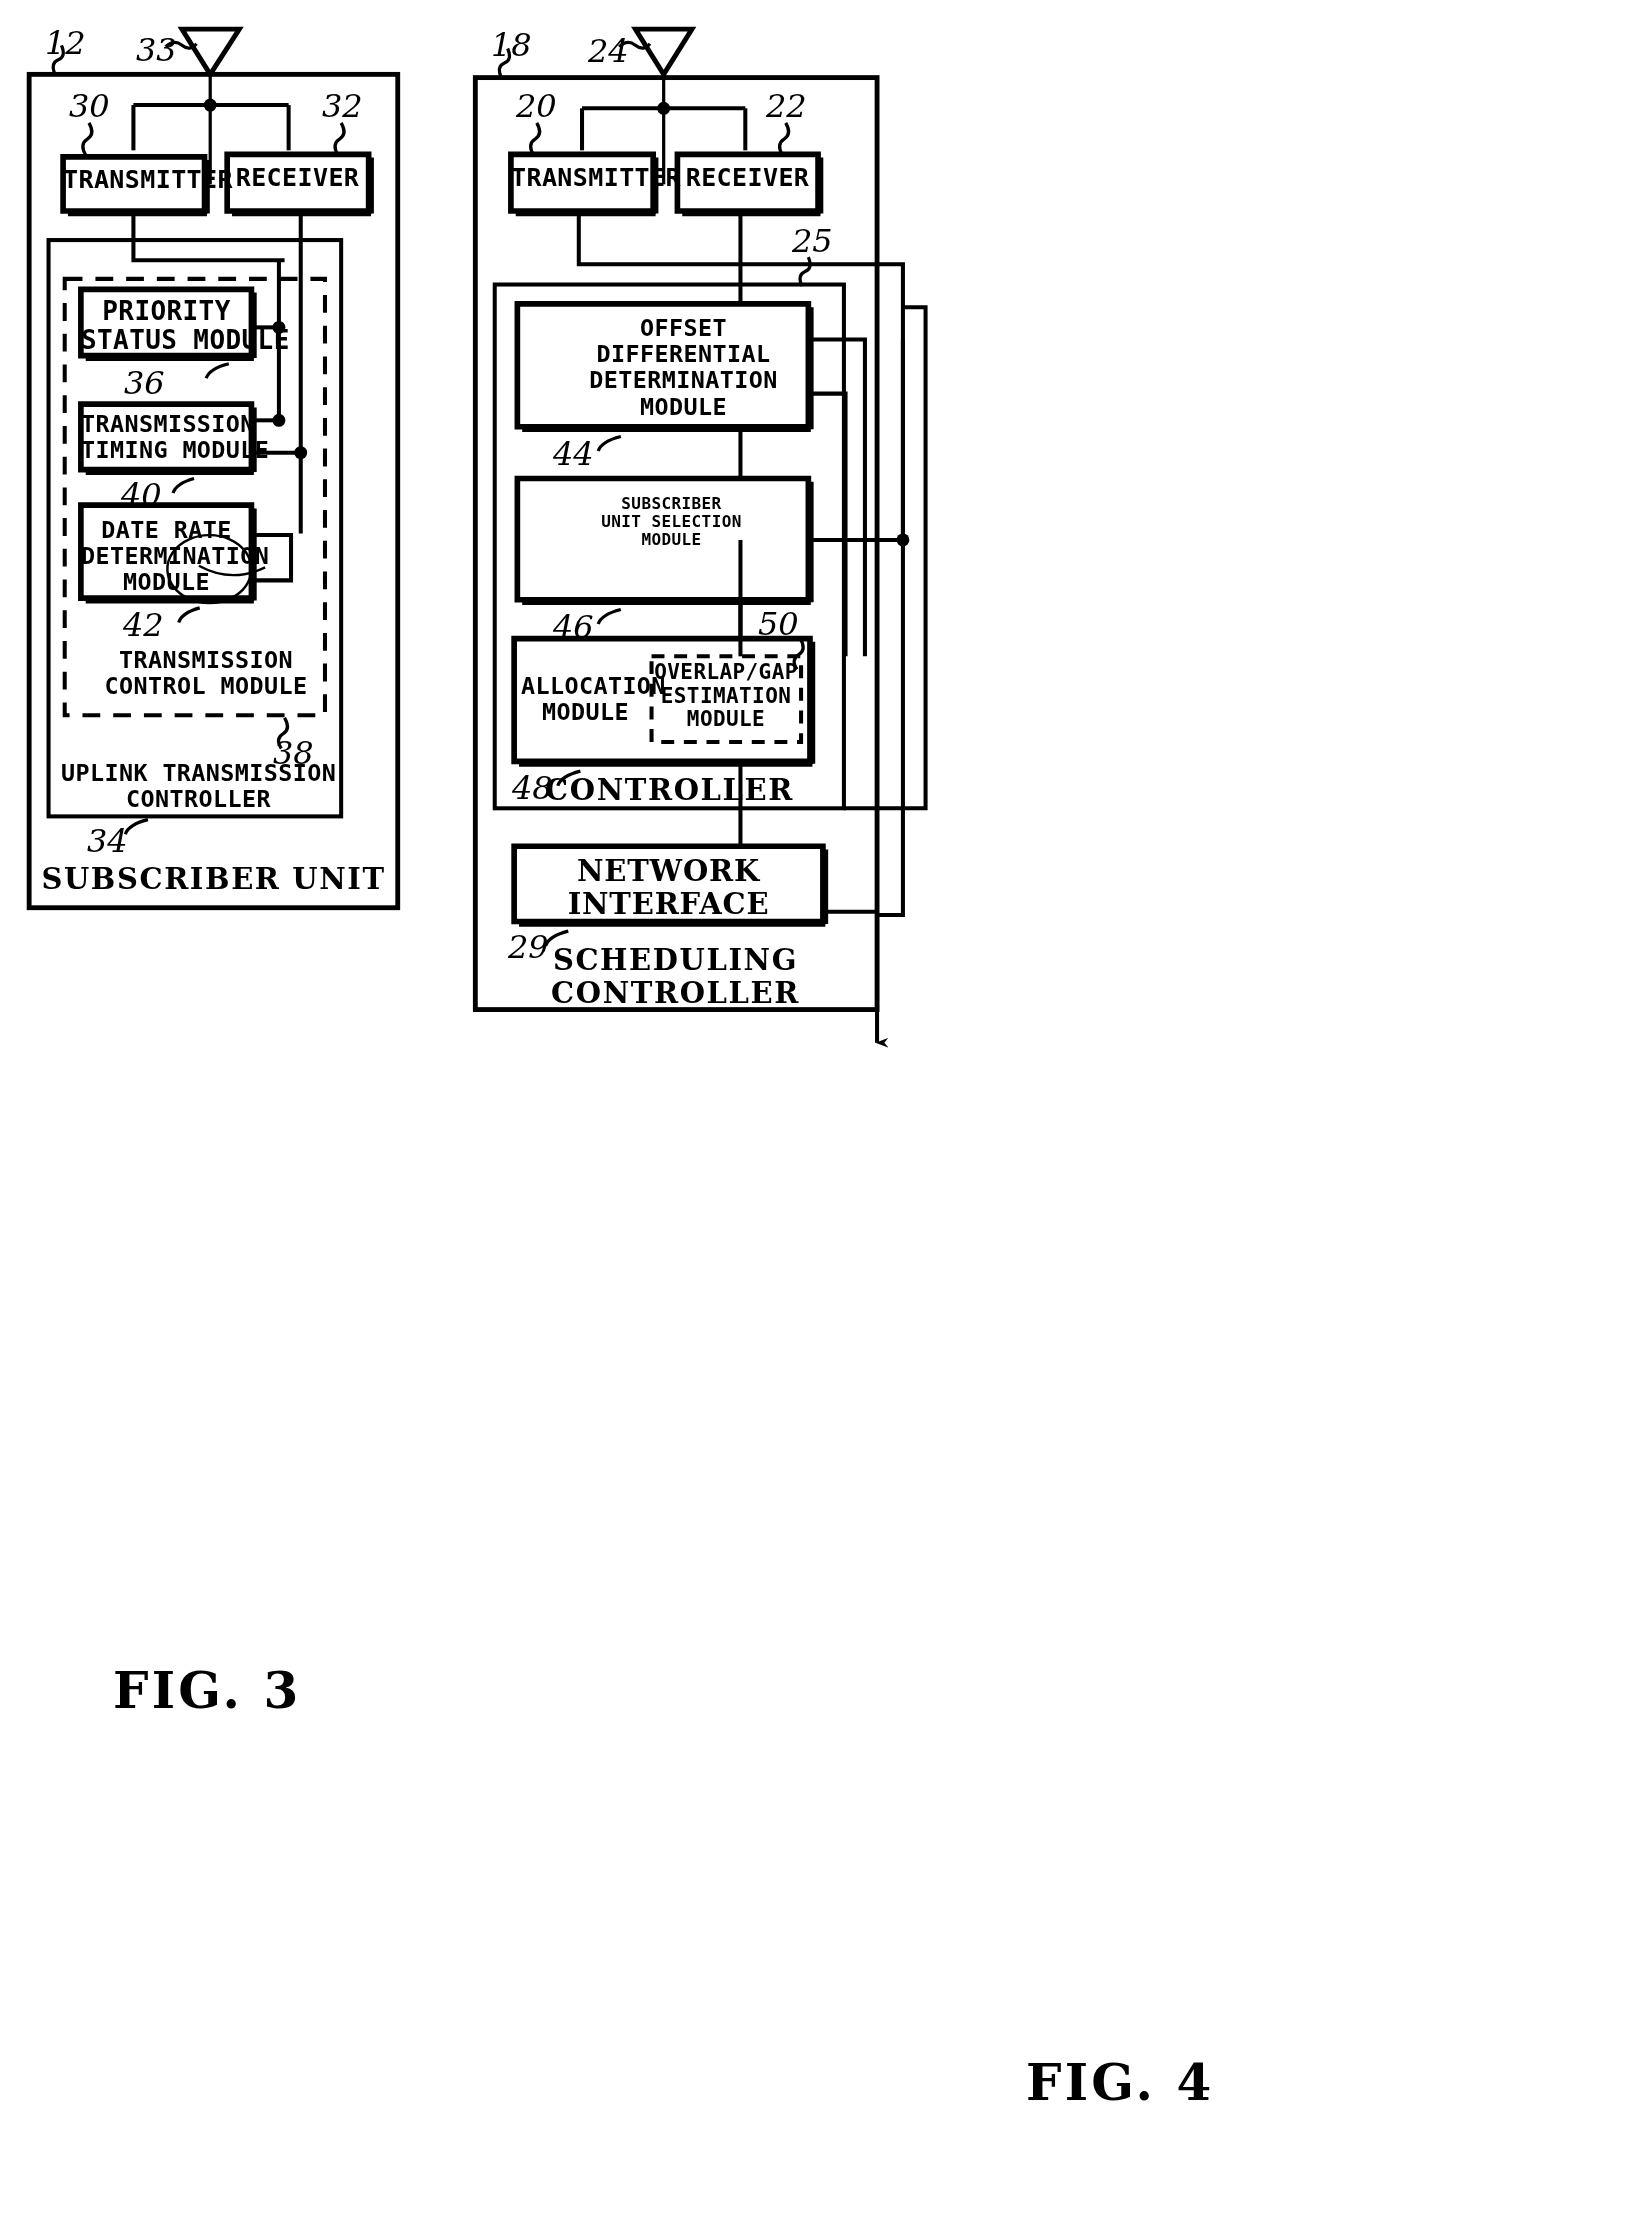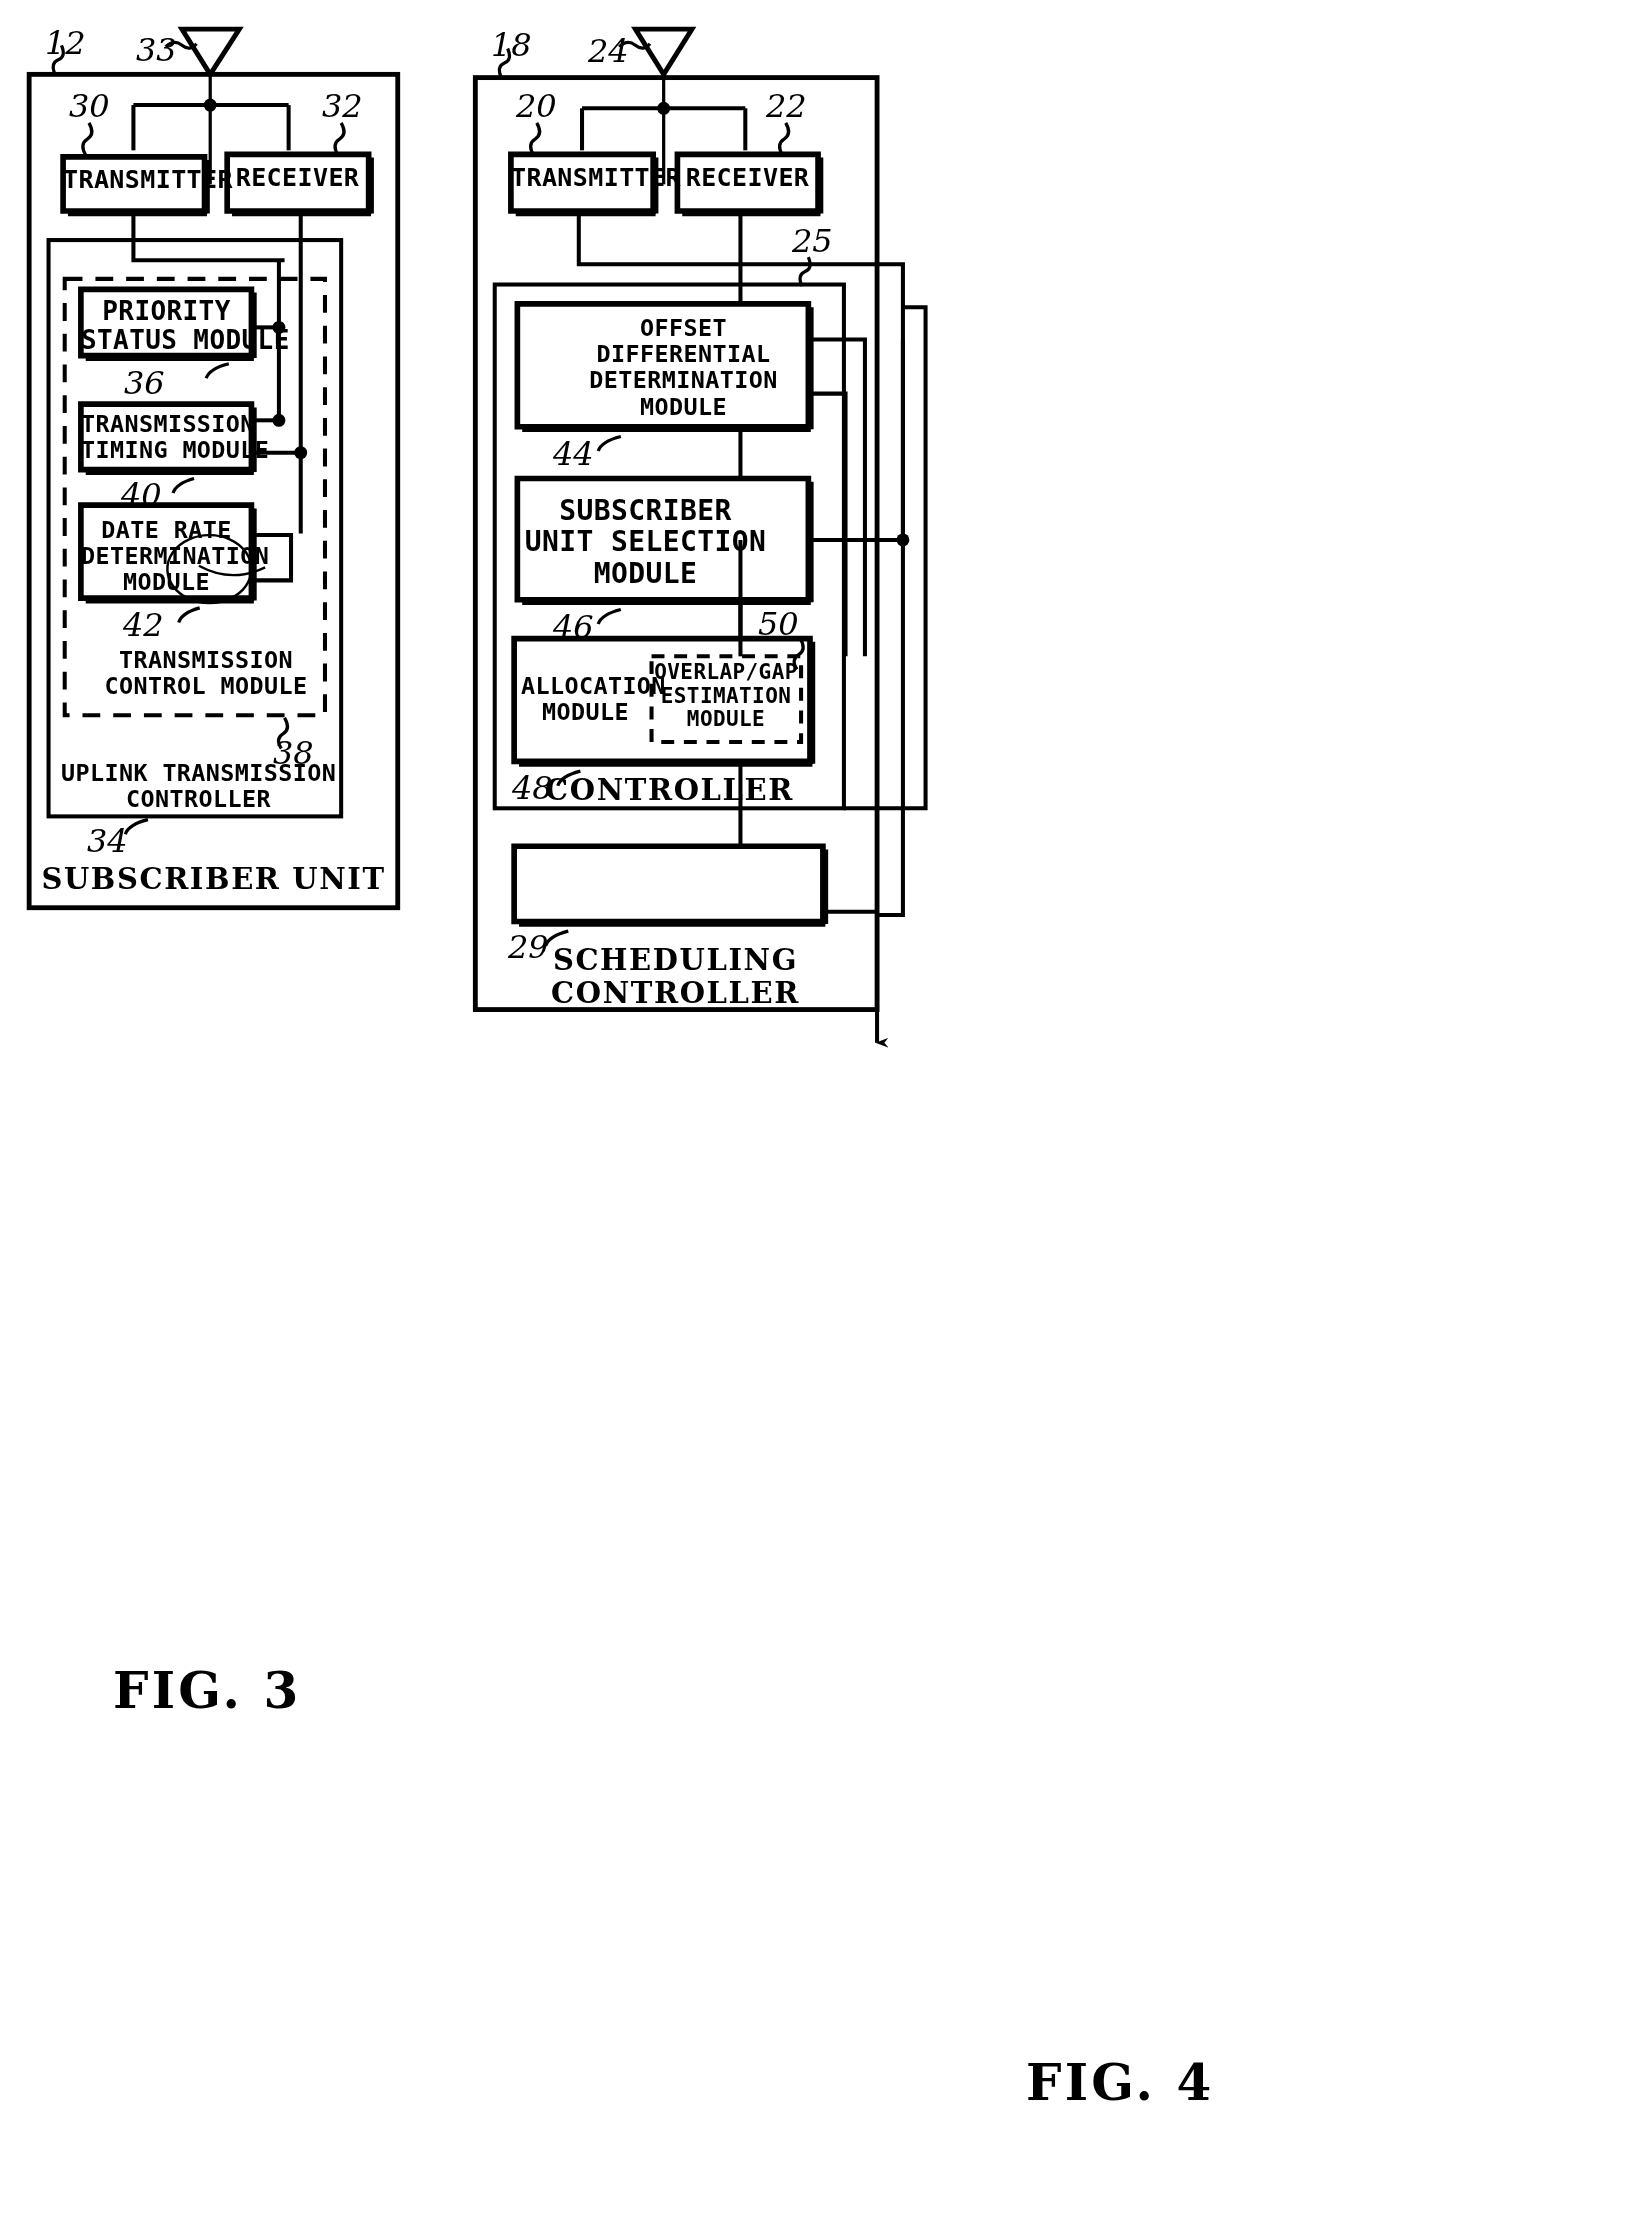--- a/index.html
+++ b/index.html
@@ -222,36 +222,38 @@
 
 <div class="lbl" style="left:511px;top:164px;width:142px;font-size:25px;">TRANSMITTER</div>
 <div class="lbl" style="left:677px;top:164px;width:141px;font-size:25px;">RECEIVER</div>
 
 <div class="lbl" style="left:521px;top:315px;width:325px;font-size:23.4px;">OFFSET
 DIFFERENTIAL
 DETERMINATION
 MODULE</div>
 <div class="ref" style="left:553px;top:435px;">44</div>
 
-<div class="lbl" style="left:504px;top:495px;width:283px;font-size:28px;">SUBSCRIBER
+<div class="lbl" style="left:530px;top:495px;width:283px;font-size:16px;">SUBSCRIBER
 UNIT SELECTION
 MODULE</div>
 <div class="ref" style="left:553px;top:608px;">46</div>
 
 <div class="lbl" style="left:521px;top:673px;width:129px;font-size:23.4px;">ALLOCATION
 MODULE</div>
 <div class="ref" style="left:512px;top:769px;">48</div>
 
 <div class="lbl" style="left:653px;top:661px;width:146px;font-size:21px;">OVERLAP/GAP
 ESTIMATION
 MODULE</div>
 <div class="ref" style="left:758px;top:605px;">50</div>
 
 <div class="serifLbl" style="left:495px;top:774px;width:349px;font-size:29px;letter-spacing:1.6px;">CONTROLLER</div>
 
+<div class="serifLbl" style="left:514px;top:855px;width:309px;font-size:29px;letter-spacing:0.8px;">NETWORK
+INTERFACE</div>
 <div class="ref" style="left:508px;top:928px;">29</div>
 
 <div class="serifLbl" style="left:501px;top:944px;width:349px;font-size:29px;letter-spacing:1.6px;">SCHEDULING
 CONTROLLER</div>
 
 
 <div class="figtitle" style="left:1026px;top:2053px;">FIG. 4</div>
 
 </div>
 

